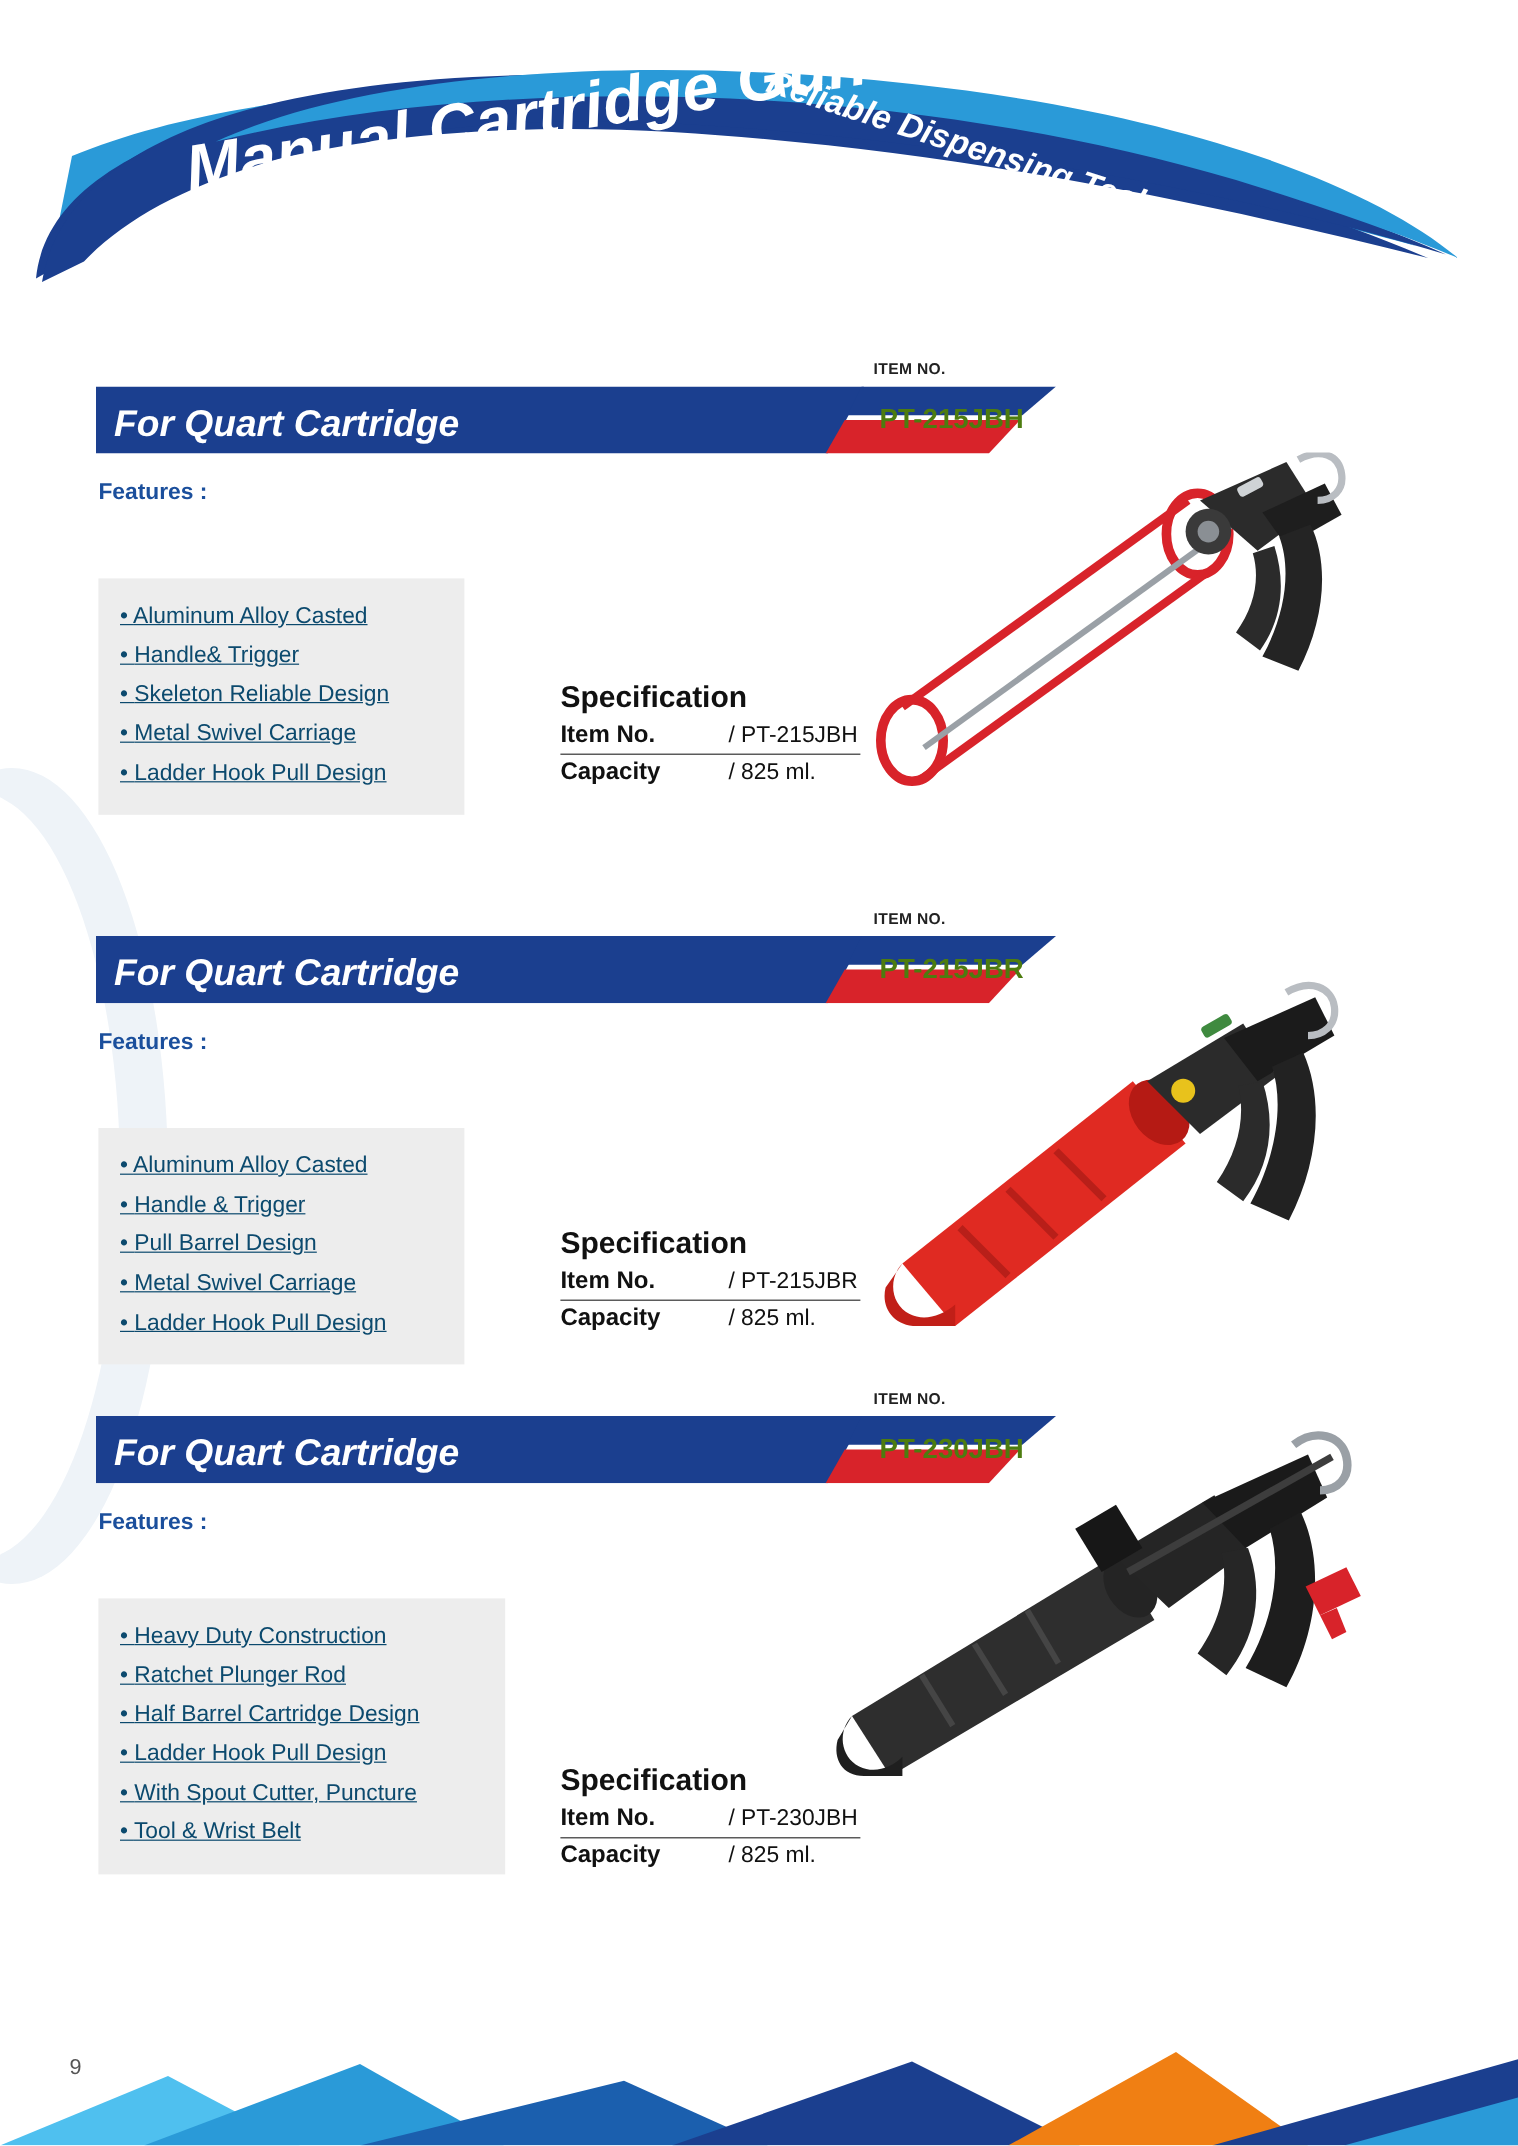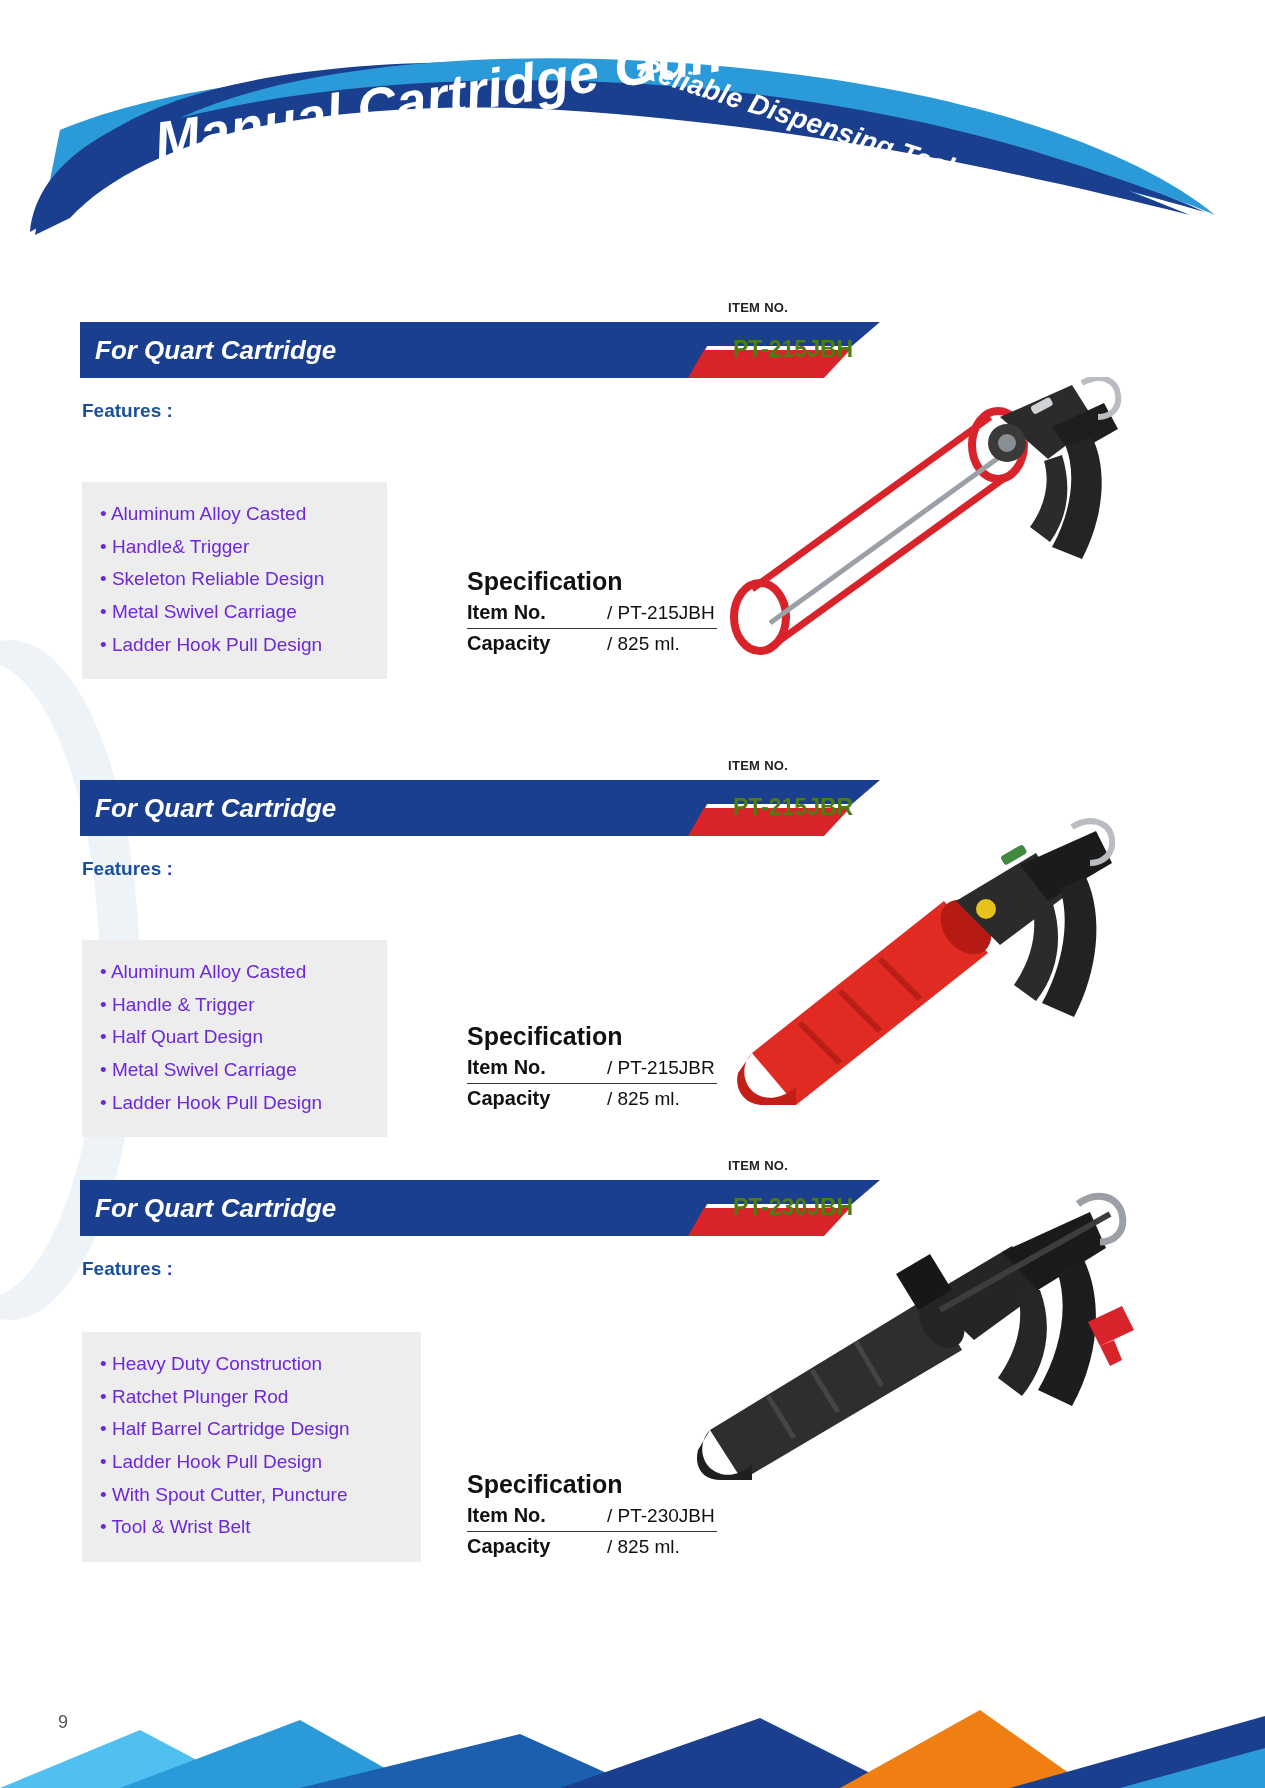--- a/index.html
+++ b/index.html
@@ -77,21 +77,21 @@
 
   
   .section { position: absolute; left: 0; width: 1265px; z-index: 2; }
 
   .title-bar { position: relative; height: 56px; }
   .title-bar svg { position: absolute; left: 0; top: 0; }
   .title-text {
     position: absolute;
     left: 95px;
     top: 13px;
-    font-size: 26px;
+    font-size: 31px;
     font-weight: bold;
     font-style: italic;
     color: #ffffff;
     white-space: nowrap;
   }
   .item-no-label {
     position: absolute;
     left: 728px;
     top: -22px;
     font-size: 13px;
@@ -126,22 +126,23 @@
     box-sizing: border-box;
   }
   .features-box ul {
     margin: 0;
     padding: 0;
     list-style: none;
   }
   .features-box li {
     font-size: 19px;
     line-height: 1.72;
-    color: #6d28d9;
+    color: #0c4a6e;
     white-space: nowrap;
+    text-decoration: underline;
   }
   .features-box li::before {
     content: "• ";
   }
 
   .spec {
     position: absolute;
     margin-left: 37px;
   }
   .spec-title {
@@ -282,21 +283,21 @@
     <div class="item-no-label">ITEM NO.</div>
     <div class="item-no-value">PT-215JBR</div>
   </div>
 
   <div class="features-label" style="top:78px;">Features :</div>
 
   <div class="features-box" style="top:160px; width:305px;">
     <ul>
       <li>Aluminum Alloy Casted</li>
       <li style="list-style:none;">Handle &amp; Trigger</li>
-      <li>Half Quart Design</li>
+      <li>Pull Barrel Design</li>
       <li>Metal Swivel Carriage</li>
       <li>Ladder Hook Pull Design</li>
     </ul>
   </div>
 
   <div class="spec" style="left:430px; top:242px;">
     <div class="spec-title">Specification</div>
     <div class="spec-row">
       <span class="spec-key">Item No.</span>
       <span class="spec-val">/ PT-215JBR</span>

